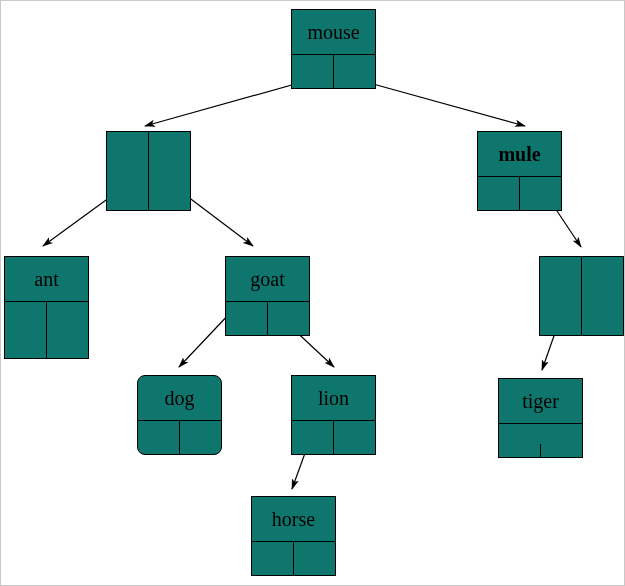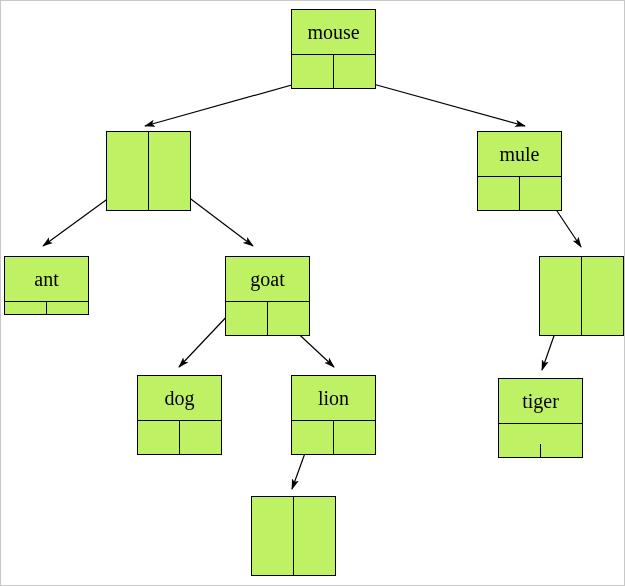--- a/index.html
+++ b/index.html
@@ -23,21 +23,21 @@
     left: 0;
     top: 0;
     width: 625px;
     height: 586px;
     pointer-events: none;
   }
   .node {
     position: absolute;
     box-sizing: border-box;
     border: 1.6px solid #000000;
-    background: #bef264;
+    background: #0f766e;
     display: flex;
     flex-direction: column;
   }
   .node-label {
     flex: 0 0 auto;
     height: 44px;
     line-height: 44px;
     text-align: center;
     font-size: 20px;
     color: #000000;
@@ -90,47 +90,47 @@
           <div class="ptr-cell right-cell"></div>
         </div>
       </div>
       <div class="node" style="left: 105px; top: 130px; width: 85px; height: 80px;">
         <div class="node-ptrs">
           <div class="ptr-cell left-cell"></div>
           <div class="ptr-cell right-cell"></div>
         </div>
       </div>
       <div class="node" style="left: 476px; top: 130px; width: 85px; height: 80px;">
-        <div class="node-label" style="height: 44px; line-height: 44px;">mule</div>
+        <div class="node-label" style="height: 44px; line-height: 44px; font-weight: bold;">mule</div>
         <div class="node-ptrs">
           <div class="ptr-cell left-cell"></div>
           <div class="ptr-cell right-cell"></div>
         </div>
       </div>
-      <div class="node" style="left: 3px; top: 255px; width: 85px; height: 59px;">
+      <div class="node" style="left: 3px; top: 255px; width: 85px; height: 103px;">
         <div class="node-label" style="height: 44px; line-height: 44px;">ant</div>
         <div class="node-ptrs">
           <div class="ptr-cell left-cell"></div>
           <div class="ptr-cell right-cell"></div>
         </div>
       </div>
       <div class="node" style="left: 224px; top: 255px; width: 85px; height: 80px;">
         <div class="node-label" style="height: 44px; line-height: 44px;">goat</div>
         <div class="node-ptrs">
           <div class="ptr-cell left-cell"></div>
           <div class="ptr-cell right-cell"></div>
         </div>
       </div>
       <div class="node" style="left: 538px; top: 255px; width: 85px; height: 80px;">
         <div class="node-ptrs">
           <div class="ptr-cell left-cell"></div>
           <div class="ptr-cell right-cell"></div>
         </div>
       </div>
-      <div class="node" style="left: 136px; top: 374px; width: 85px; height: 80px;">
+      <div class="node" style="left: 136px; top: 374px; width: 85px; height: 80px; border-radius: 8px;">
         <div class="node-label" style="height: 44px; line-height: 44px;">dog</div>
         <div class="node-ptrs">
           <div class="ptr-cell left-cell"></div>
           <div class="ptr-cell right-cell"></div>
         </div>
       </div>
       <div class="node" style="left: 290px; top: 374px; width: 85px; height: 80px;">
         <div class="node-label" style="height: 44px; line-height: 44px;">lion</div>
         <div class="node-ptrs">
           <div class="ptr-cell left-cell"></div>
@@ -138,20 +138,21 @@
         </div>
       </div>
       <div class="node" style="left: 497px; top: 377px; width: 85px; height: 80px; gap: 20px;">
         <div class="node-label" style="height: 44px; line-height: 44px;">tiger</div>
         <div class="node-ptrs">
           <div class="ptr-cell left-cell"></div>
           <div class="ptr-cell right-cell"></div>
         </div>
       </div>
       <div class="node" style="left: 250px; top: 495px; width: 85px; height: 80px;">
+        <div class="node-label" style="height: 44px; line-height: 44px;">horse</div>
         <div class="node-ptrs">
           <div class="ptr-cell left-cell"></div>
           <div class="ptr-cell right-cell"></div>
         </div>
       </div>
     </div>
 
 </div>
 
 </body></html>

